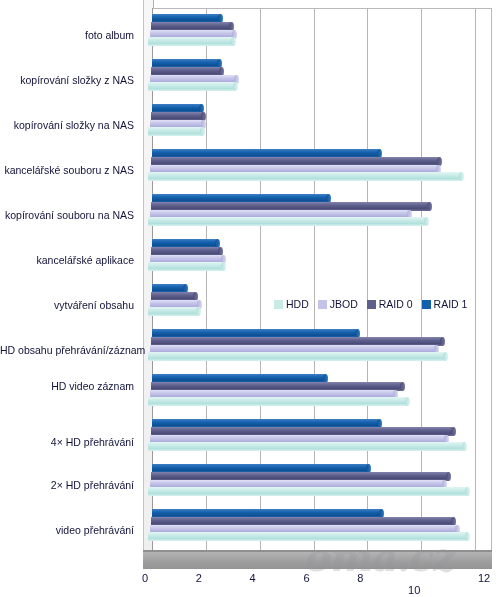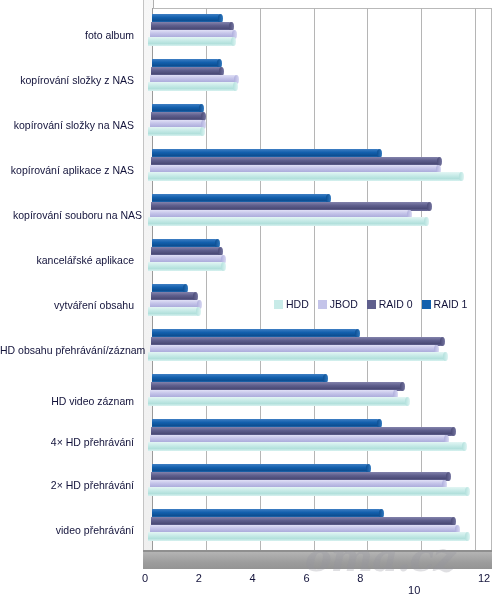--- a/index.html
+++ b/index.html
@@ -252,26 +252,26 @@
         <span class="cap"></span>
       </div>
       <div class="bar b-hdd" style="top: 532.4px; left: 148.4px; width: 320.308px;">
         <span class="cap"></span>
       </div>
     </div>
   <div id="cat-labels">
       <div class="cat-label" style="top: 28.5px; position: absolute; left: 0px;">foto album</div>
       <div class="cat-label" style="top: 73.5px; position: absolute; left: 0px;">kopírování složky z NAS</div>
       <div class="cat-label" style="top: 118.5px; position: absolute; left: 0px;">kopírování složky na NAS</div>
-      <div class="cat-label" style="top: 163.5px; position: absolute; left: 0px;">kopírování aplikace z NAS</div>
-      <div class="cat-label" style="top: 208.5px; position: absolute; left: 8px;">kopírování souboru na NAS</div>
+      <div class="cat-label" style="top: 163.5px; position: absolute; left: 0px;">kancelářské souboru z NAS</div>
+      <div class="cat-label" style="top: 208.5px; position: absolute; left: 0px;">kopírování souboru na NAS</div>
       <div class="cat-label" style="top: 253.5px; position: absolute; left: 0px;">kancelářské aplikace</div>
       <div class="cat-label" style="top: 298.5px; position: absolute; left: 0px;">vytváření obsahu</div>
       <div class="cat-label" style="top: 343.5px; position: absolute; left: 0px;">HD obsahu přehrávání/záznam</div>
-      <div class="cat-label" style="top: 395px; position: absolute; left: 0px;">HD video záznam</div>
+      <div class="cat-label" style="top: 380px; position: absolute; left: 0px;">HD video záznam</div>
       <div class="cat-label" style="top: 436px; position: absolute; left: 0px;">4× HD přehrávání</div>
       <div class="cat-label" style="top: 478.5px; position: absolute; left: 0px;">2× HD přehrávání</div>
       <div class="cat-label" style="top: 523.5px; position: absolute; left: 0px;">video přehrávání</div>
     </div>
   <div id="xticks">
       <div class="xtick" style="left: 145px;">0</div>
       <div class="xtick" style="left: 198.833px;">2</div>
       <div class="xtick" style="left: 252.667px;">4</div>
       <div class="xtick" style="left: 306.5px;">6</div>
       <div class="xtick" style="left: 360.333px;">8</div>

